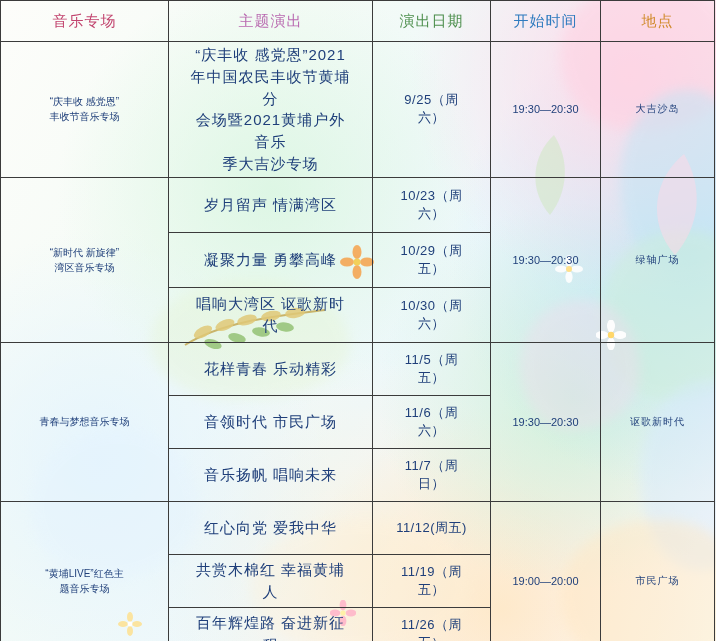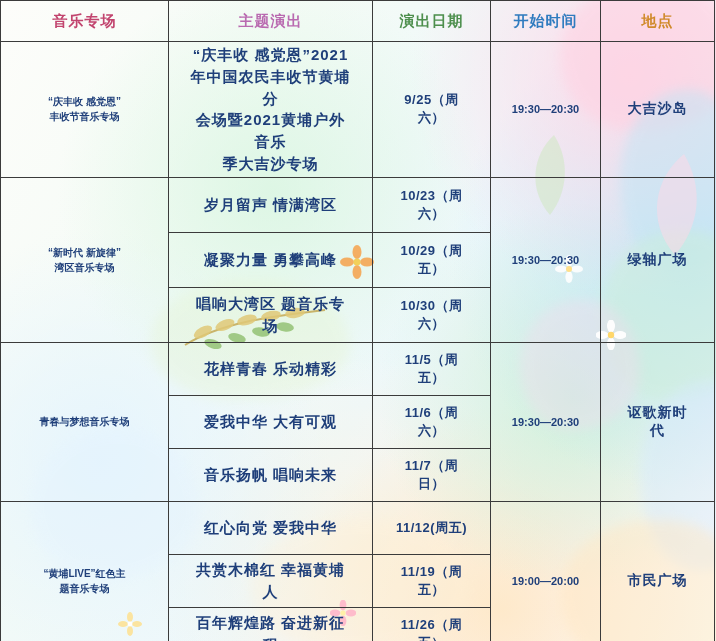--- a/index.html
+++ b/index.html
@@ -57,21 +57,21 @@
     border-collapse: collapse;
     width: 714px;
     margin: 0;
     table-layout: fixed;
   }
   table#schedule td, table#schedule th {
     border: 1px solid #3b3b3b;
     padding: 2px 20px;
     text-align: center;
     vertical-align: middle;
-    font-weight: bold;
+    font-weight: normal;
     background: transparent;
   }
   thead th {
     height: 36px;
     font-size: 15px;
     color: #7a3d9c;
     letter-spacing: 1px;
   }
   th.h-venue { color: #c2456f; }
   th.h-show  { color: #b96ab0; }
@@ -94,21 +94,21 @@
     font-size: 13px;
     color: #1f3f7a;
     letter-spacing: 0.5px;
   }
   td.time {
     font-size: 11px;
     color: #1f3f7a;
     letter-spacing: 0px;
   }
   td.place {
-    font-size: 14px;
+    font-size: 10px;
     color: #1f3f7a;
     letter-spacing: 1px;
   }
 </style>
 </head>
 <body>
 
 <div id="sheet">
 
   <div class="blob b1"></div>
@@ -239,35 +239,35 @@
         <td class="show">岁月留声  情满湾区</td>
         <td class="date">10/23（周六）</td>
         <td class="time" rowspan="3">19:30—20:30</td>
         <td class="place" rowspan="3">绿轴广场</td>
       </tr>
       <tr style="height:55px">
         <td class="show">凝聚力量  勇攀高峰</td>
         <td class="date">10/29（周五）</td>
       </tr>
       <tr style="height:55px">
-        <td class="show">唱响大湾区  题音乐专场</td>
+        <td class="show">唱响大湾区  讴歌新时代</td>
         <td class="date">10/30（周六）</td>
       </tr>
 
       <tr style="height:53px">
         <td class="venue" rowspan="3">
           <div>青春与梦想音乐专场</div>
         </td>
         <td class="show">花样青春  乐动精彩</td>
         <td class="date">11/5（周五）</td>
         <td class="time" rowspan="3">19:30—20:30</td>
         <td class="place" rowspan="3">讴歌新时代</td>
       </tr>
       <tr style="height:53px">
-        <td class="show">爱我中华  大有可观</td>
+        <td class="show">音领时代  市民广场</td>
         <td class="date">11/6（周六）</td>
       </tr>
       <tr style="height:53px">
         <td class="show">音乐扬帆  唱响未来</td>
         <td class="date">11/7（周日）</td>
       </tr>
 
       <tr style="height:53px">
         <td class="venue" rowspan="3">
           <div>“黄埔LIVE”红色主</div>

